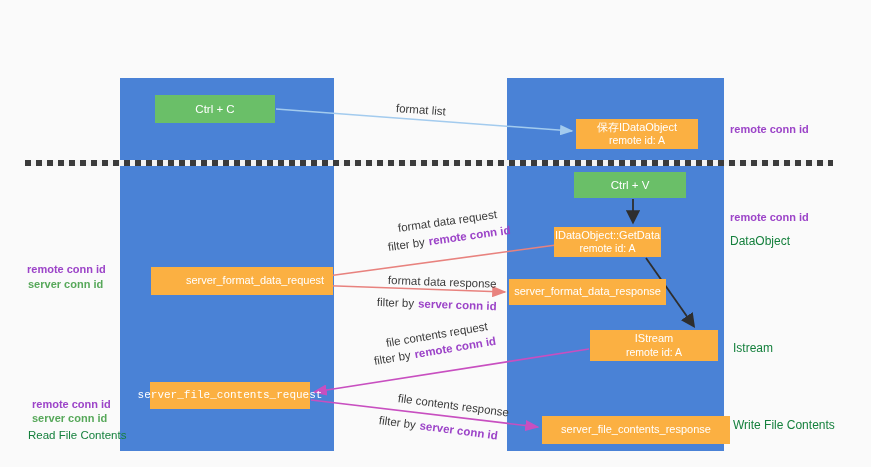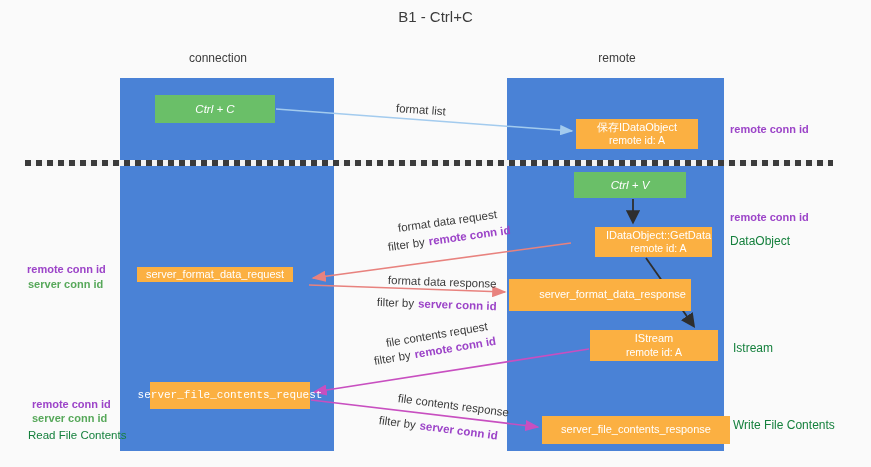--- a/index.html
+++ b/index.html
@@ -21,55 +21,52 @@
   .lane.left{left:120px;width:214px;}
   .lane.right{left:507px;width:217px;}
   
   .dashline{
     left:25px;top:160px;width:808px;height:6px;
     background:repeating-linear-gradient(90deg,#3b3b3b 0 6px,#f2f2f2 6px 11px);
   }
   
   .node{display:flex;flex-direction:column;align-items:center;justify-content:center;
         color:#ffffff;text-align:center;line-height:1.25;}
-  .node.green{background:#6abf68;font-size:11.5px;font-style:italic;}
+  .node.green{background:#6abf68;font-size:11.5px;}
   .node.orange{background:#fbb042;font-size:11px;}
   .node .l2{font-size:10.5px;}
   .n-ctrl-c{left:155px;top:95px;width:120px;height:28px;}
   .n-save{left:576px;top:119px;width:122px;height:30px;font-size:10.5px;}
   .n-ctrl-v{left:574px;top:172px;width:112px;height:26px;}
-  .n-getdata{left:595px;top:227px;width:107px;height:30px;font-size:10.5px;padding-left:10px;}
-  .n-fmt-req{left:137px;top:267px;width:156px;height:15px;}
-  .n-fmt-resp{left:509px;top:279px;width:157px;height:32px;padding-left:25px;}
+  .n-getdata{left:554px;top:227px;width:107px;height:30px;font-size:10.5px;}
+  .n-fmt-req{left:151px;top:267px;width:156px;height:28px;padding-left:26px;}
+  .n-fmt-resp{left:509px;top:279px;width:157px;height:26px;}
   .n-istream{left:590px;top:330px;width:128px;height:31px;font-size:10.5px;}
   .n-file-req{left:150px;top:382px;width:160px;height:27px;font-family:Liberation Mono, monospace;}
   .n-file-resp{left:542px;top:416px;width:188px;height:28px;}
   
   .flowlabel{font-size:11.5px;color:#3c3c3c;white-space:nowrap;transform-origin:left center;}
   .id-purple{color:#9c44c8;font-weight:bold;}
   .prefix{margin-right:4px;}
   
   .marginlabel{font-size:11.5px;white-space:nowrap;}
   .marginlabel.bold-purple{color:#9c44c8;font-weight:bold;font-size:11px;}
   .marginlabel.bold-green{color:#57a85a;font-weight:bold;font-size:11px;}
   .marginlabel.plain{color:#15803d;font-size:11.5px;}
   svg.overlay{left:0;top:0;pointer-events:none;}
 </style>
 </head>
 <body>
 
 <div class="abs title">
-  <div>B1 - Ctrl+C</div>
 </div>
 
 <div class="abs lane-header left">
-  <div>connection</div>
 </div>
 <div class="abs lane-header right">
-  <div>remote</div>
 </div>
 
 <div class="abs lane left"></div>
 <div class="abs lane right"></div>
 
 <div class="abs dashline"></div>
 
 <svg class="abs overlay" width="871" height="467" viewBox="0 0 871 467">
   <defs>
     <marker id="mBlue" markerWidth="9" markerHeight="7" refX="8" refY="3.5" orient="auto">

